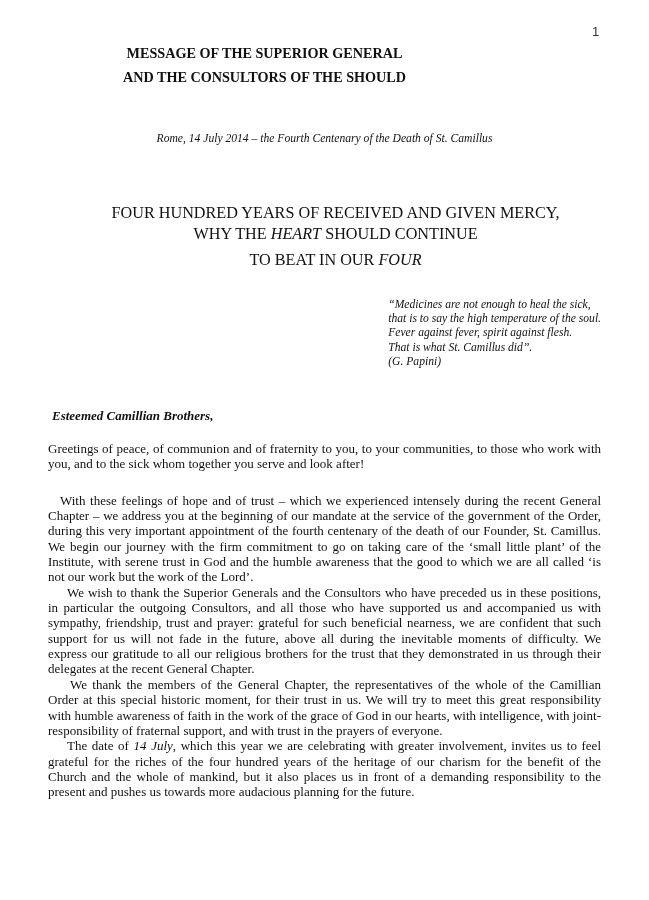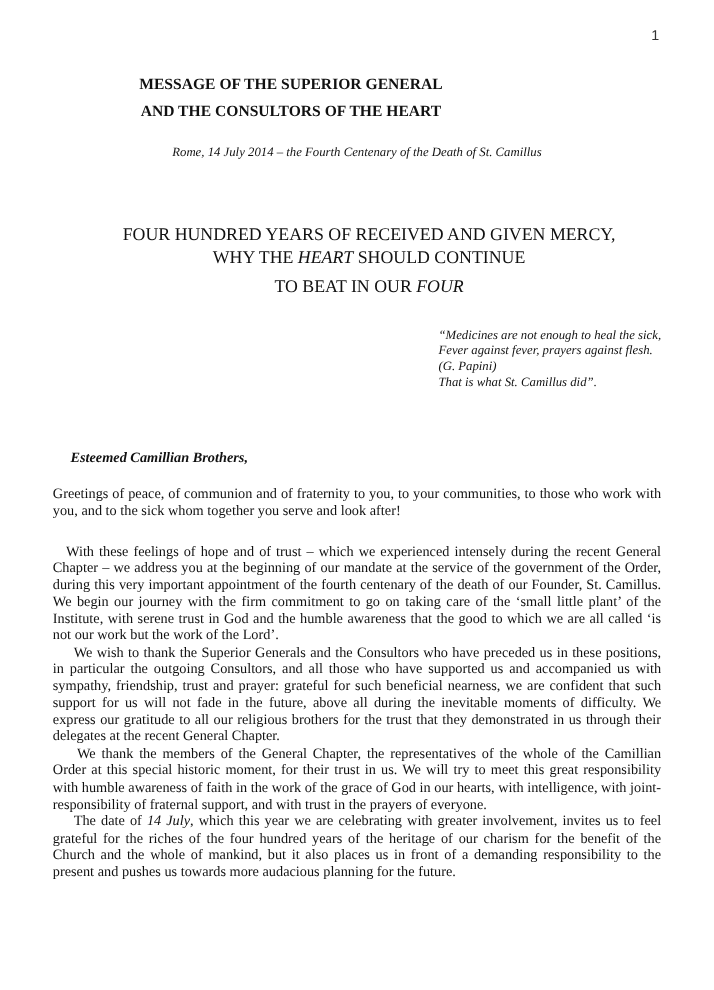--- a/index.html
+++ b/index.html
@@ -18,21 +18,21 @@
   .page-number {
     position: absolute;
     top: 24px;
     left: 592px;
     font-family: "Liberation Sans", "DejaVu Sans", sans-serif;
     font-size: 13px;
     color: #333333;
   }
   .header-title {
     position: absolute;
-    top: 65px;
+    top: 41px;
     left: 0;
     width: 529px;
     text-align: center;
     font-weight: bold;
     font-size: 14.2px;
     line-height: 24px;
     margin: 0;
   }
   .header-title span { display: block; }
   .dateline {
@@ -65,21 +65,21 @@
     top: 298px;
     right: 48px;
     font-style: italic;
     font-size: 11.6px;
     line-height: 14.2px;
   }
   .epigraph span { display: block; }
   .salutation {
     position: absolute;
     top: 408px;
-    left: 64px;
+    left: 52px;
     font-style: italic;
     font-weight: bold;
     font-size: 13px;
     margin: 0;
   }
   .body-text {
     position: absolute;
     top: 441px;
     left: 48px;
     width: 553px;
@@ -95,36 +95,37 @@
   .body-text p.indent3 { text-indent: 22px; }
   .body-text em { font-style: italic; }
 </style>
 </head>
 <body>
 
 <div class="page-number">1</div>
 
 <h1 class="header-title">
   <span>MESSAGE OF THE SUPERIOR GENERAL</span>
-  <span>AND THE CONSULTORS OF THE HEART</span>
+  <span>AND THE CONSULTORS OF THE SHOULD</span>
 </h1>
 
 <p class="dateline">Rome, 14 July 2014 – the Fourth Centenary of the Death of St. Camillus</p>
 
 <h2 class="main-title">
   <span class="line">FOUR HUNDRED YEARS OF RECEIVED AND GIVEN MERCY,</span>
   <span class="line"><span>WHY THE </span><em>HEART</em><span> SHOULD CONTINUE</span></span>
   <span class="line line3"><span>TO BEAT IN OUR </span><em>FOUR</em></span>
 </h2>
 
 <blockquote class="epigraph" style="margin:0;">
   <span>“Medicines are not enough to heal the sick,</span>
-  <span>Fever against fever, prayers against flesh.</span>
+  <span>that is to say the high temperature of the soul.</span>
+  <span>Fever against fever, spirit against flesh.</span>
+  <span>That is what St. Camillus did”.</span>
   <span>(G. Papini)</span>
-  <span>That is what St. Camillus did”.</span>
 </blockquote>
 
 <p class="salutation">Esteemed Camillian Brothers,</p>
 
 <div class="body-text">
   <p>Greetings of peace, of communion and of fraternity to you, to your communities, to those who work with you, and to the sick whom together you serve and look after!</p>
   <p class="indent1">With these feelings of hope and of trust – which we experienced intensely during the recent General Chapter – we address you at the beginning of our mandate at the service of the government of the Order, during this very important appointment of the fourth centenary of the death of our Founder, St. Camillus. We begin our journey with the firm commitment to go on taking care of the ‘small little plant’ of the Institute, with serene trust in God and the humble awareness that the good to which we are all called ‘is not our work but the work of the Lord’.</p>
   <p class="indent2">We wish to thank the Superior Generals and the Consultors who have preceded us in these positions, in particular the outgoing Consultors, and all those who have supported us and accompanied us with sympathy, friendship, trust and prayer: grateful for such beneficial nearness, we are confident that such support for us will not fade in the future, above all during the inevitable moments of difficulty. We express our gratitude to all our religious brothers for the trust that they demonstrated in us through their delegates at the recent General Chapter.</p>
   <p class="indent3">We thank the members of the General Chapter, the representatives of the whole of the Camillian Order at this special historic moment, for their trust in us. We will try to meet this great responsibility with humble awareness of faith in the work of the grace of God in our hearts, with intelligence, with joint-responsibility of fraternal support, and with trust in the prayers of everyone.</p>
   <p class="indent2"><span>The date of </span><em>14 July</em><span>, which this year we are celebrating with greater involvement, invites us to feel grateful for the riches of the four hundred years of the  heritage of our charism for the benefit of the Church and the whole of mankind, but it also places us in front of a demanding responsibility to the present and pushes us towards more audacious planning for the future.</span></p>

